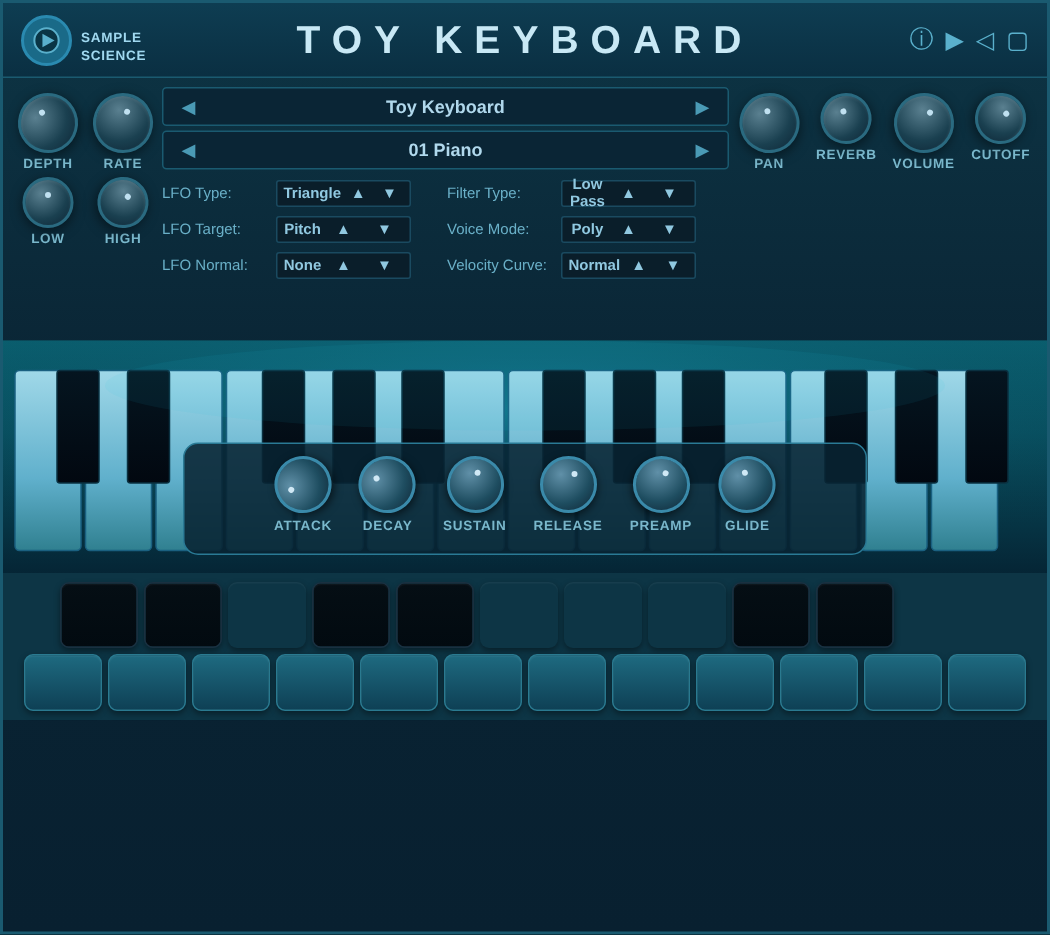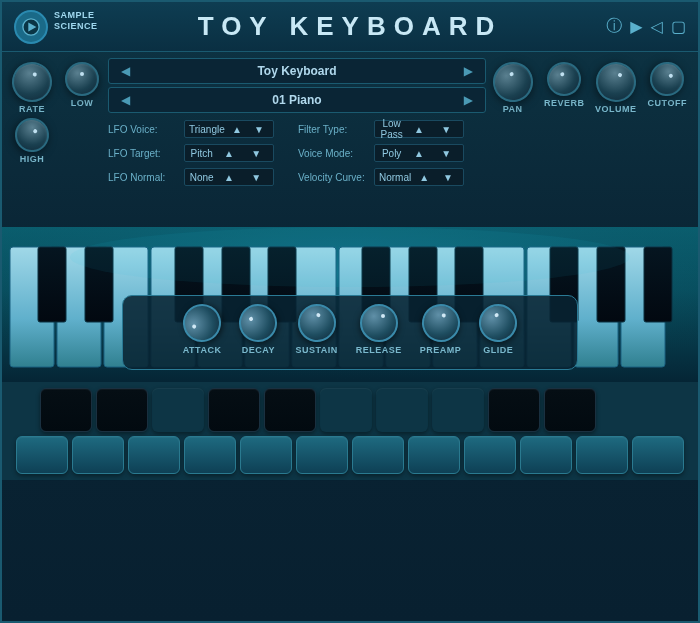--- a/index.html
+++ b/index.html
@@ -24,21 +24,21 @@
       display: flex;
       align-items: center;
       padding: 8px 12px;
       height: 50px;
       background: linear-gradient(180deg, #0e3d52 0%, #0a2f42 100%);
       border-bottom: 1px solid #1a5a70;
     }
 
     .logo {
       display: flex;
-      align-items: flex-start;
+      align-items: flex-end;
       gap: 6px;
       min-width: 100px;
     }
 
     .logo-icon {
       width: 34px;
       height: 34px;
       background: #1a6a88;
       border-radius: 50%;
       display: flex;
@@ -211,20 +211,21 @@
       min-width: 90px;
       height: 18px;
       cursor: pointer;
     }
 
     .setting-value span {
       flex: 1;
       font-size: 10px;
       color: #90c8e0;
       text-align: center;
+      font-weight: bold;
     }
 
     .setting-arrow {
       font-size: 9px;
       color: #4a90a8;
     }
 
     
     .right-knobs {
       display: grid;
@@ -375,20 +376,24 @@
       <span class="header-icon">▶</span>
       <span class="header-icon">◁</span>
       <span class="header-icon">▢</span>
     </div>
   </div>
 
   <div class="top-controls">
 
     <div class="left-knobs">
       <div class="knob-group">
+        <div class="knob" style="transform:rotate(-30deg)"></div>
+        <span class="knob-label">DEPTH</span>
+      </div>
+      <div class="knob-group">
         <div class="knob" style="transform:rotate(20deg)"></div>
         <span class="knob-label">RATE</span>
       </div>
       <div class="knob-group">
         <div class="knob knob-small"></div>
         <span class="knob-label">LOW</span>
       </div>
       <div class="knob-group">
         <div class="knob knob-small" style="transform:rotate(40deg)"></div>
         <span class="knob-label">HIGH</span>
@@ -405,21 +410,21 @@
 
       <div class="preset-bar">
         <span class="preset-arrow">◀</span>
         <span class="preset-name">01 Piano</span>
         <span class="preset-arrow">▶</span>
       </div>
 
       <div class="settings-grid">
 
         <div class="setting-row">
-          <span class="setting-label">LFO Voice:</span>
+          <span class="setting-label">LFO Type:</span>
           <div class="setting-value">
             <span>Triangle</span>
             <span class="setting-arrow">▲</span>
             <span class="setting-arrow">▼</span>
           </div>
         </div>
 
         <div class="setting-row">
           <span class="setting-label">Filter Type:</span>
           <div class="setting-value">

